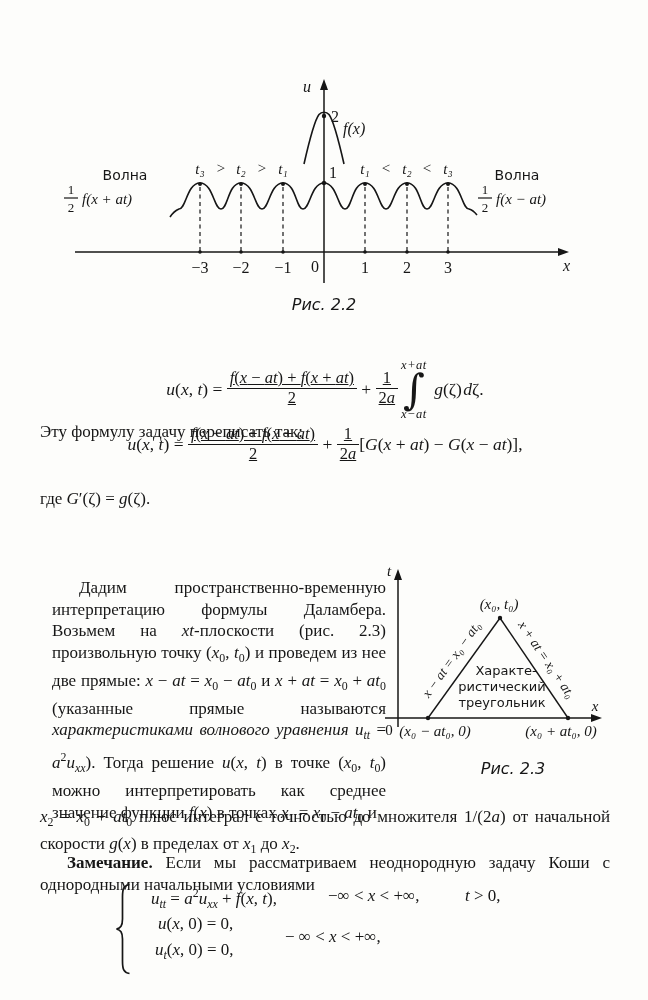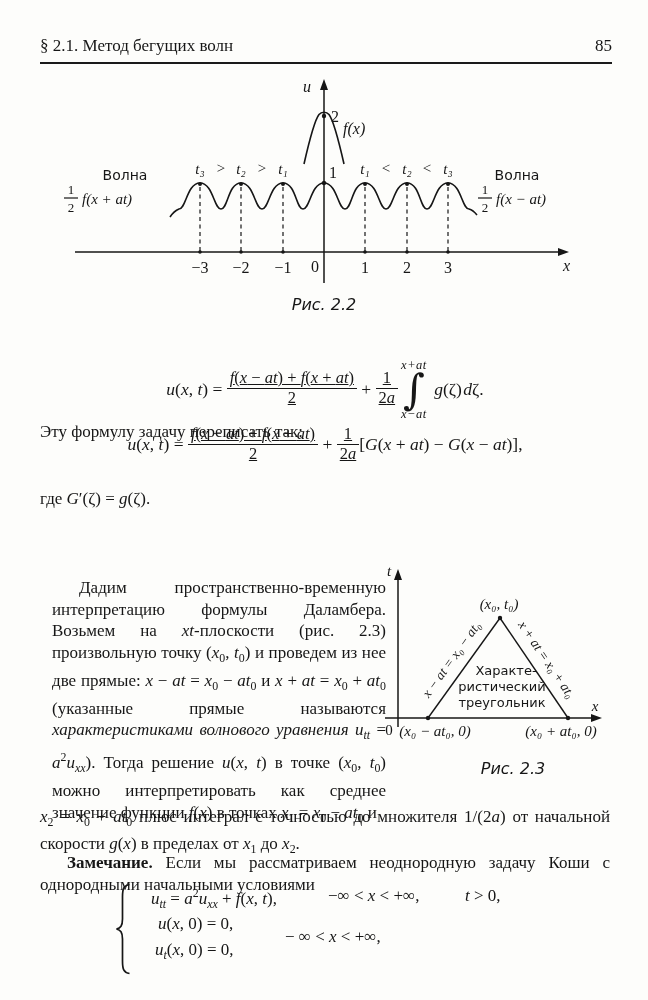--- a/index.html
+++ b/index.html
@@ -26,24 +26,20 @@
   .caption{font-family:"DejaVu Sans","Liberation Sans",sans-serif;font-style:italic;}
   svg text{fill:#161616;}
   .serf{font-family:"Liberation Serif","DejaVu Serif",serif;}
   .sans{font-family:"DejaVu Sans","Liberation Sans",sans-serif;}
 </style>
 </head>
 <body>
 
 <div class="page">
 
-  <div class="hdr">
-    <span>§ 2.1. Метод бегущих волн</span>
-    <span>85</span>
-  </div>
 
   <svg viewBox="0 0 530 255" style="position:absolute;left:59px;top:76px;width:530px;height:255px">
     <g stroke="#161616" stroke-width="1.5" fill="none">
       <line x1="16" y1="176" x2="502" y2="176"></line>
       <line x1="265" y1="207" x2="265" y2="8"></line>
     </g>
     <polygon points="510,176 499,172 499,180" fill="#161616"></polygon>
     <polygon points="265,3 261,14 269,14" fill="#161616"></polygon>
 
     <path fill="none" stroke="#161616" stroke-width="1.6" d="M 111 141 Q 115 135 120 133 C 127 133 128 107 141 107 C 154 107 155 133 162 133

